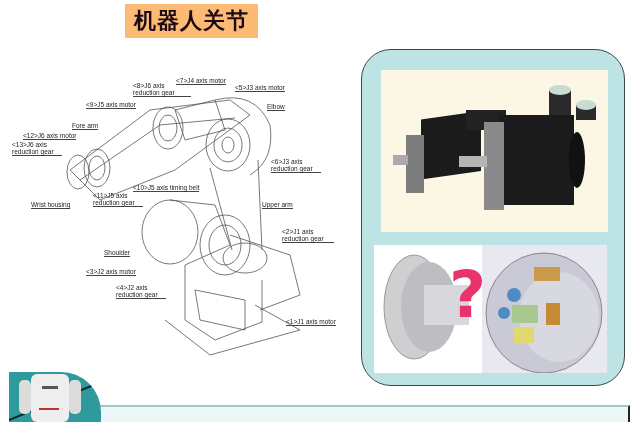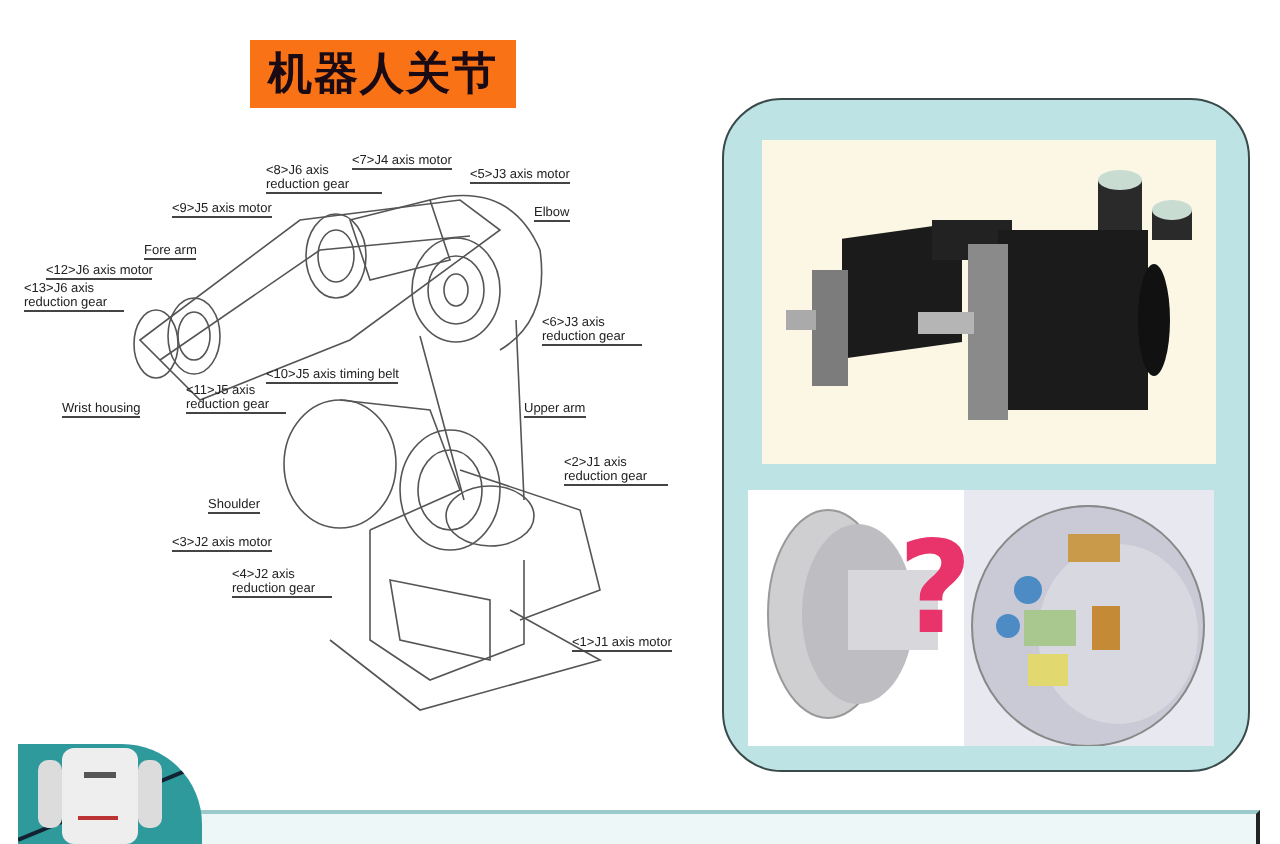--- a/index.html
+++ b/index.html
@@ -1,17 +1,17 @@
 <!DOCTYPE html>
 <html><head>
 <meta charset="utf-8">
 <style>
   html, body { margin:0; padding:0; }
   body { width:640px; height:422px; background:#ffffff; position:relative; overflow:hidden; font-family:"DejaVu Sans", sans-serif; }
-  .title-box { position:absolute; left:125px; top:20px; width:133px; height:34px; background:#f97316; display:flex; align-items:center; justify-content:center; }
+  .title-box { position:absolute; left:125px; top:4px; width:133px; height:34px; background:#fdba74; display:flex; align-items:center; justify-content:center; }
   .title-box span { font-size:22px; font-weight:bold; color:#1a0a14; letter-spacing:1px; }
   .diagram { position:absolute; left:0; top:60px; width:355px; height:300px; }
   .label { position:absolute; font-family:"Liberation Sans", sans-serif; font-size:6.5px; color:#222; line-height:7px; white-space:nowrap; border-bottom:0.6px solid #444; }
   .panel { position:absolute; left:361px; top:49px; width:262px; height:335px; background:#bde3e5; border:1px solid #3a4a4a; border-radius:30px; }
   .motor-img { position:absolute; left:381px; top:70px; width:227px; height:162px; background:#fcf7e4; }
   .reducer-img { position:absolute; left:374px; top:245px; width:233px; height:128px; background:#f4f4f6; }
   .bottom-bar { position:absolute; left:100px; top:405px; width:528px; height:17px; background:#eef7f8; border-top:2px solid #9ccaca; border-right:2px solid #222; }
   .robot-thumb { position:absolute; left:9px; top:372px; width:92px; height:50px; background:#2f9a9c; border-radius:0 40px 0 0; overflow:hidden; }
 </style>
 </head>

